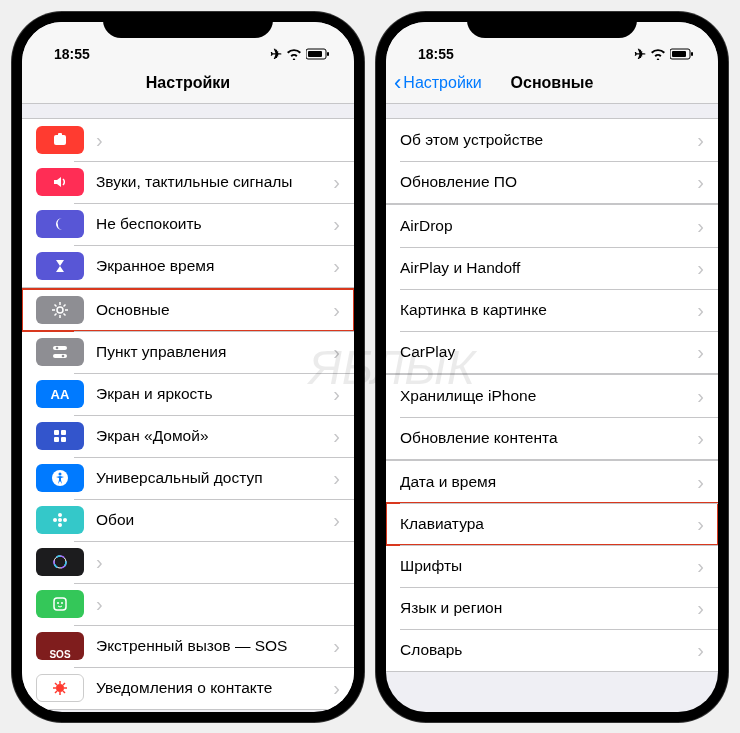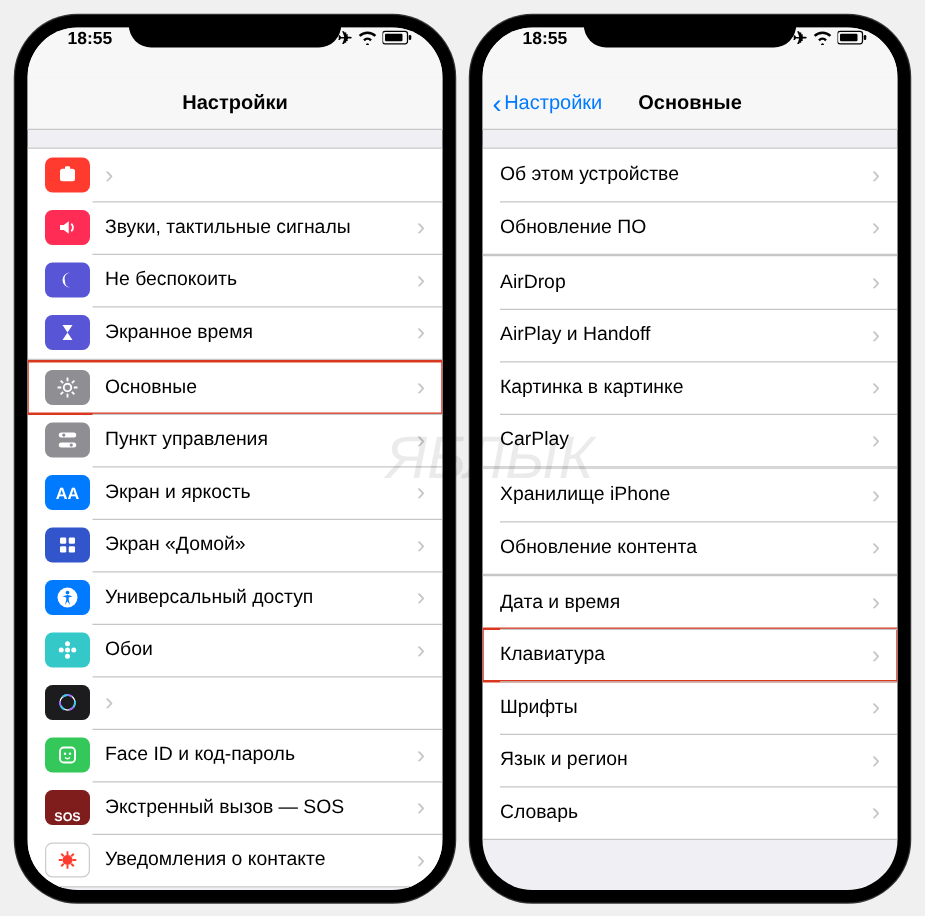--- a/index.html
+++ b/index.html
@@ -47,21 +47,21 @@
     transform: translateX(-50%);
     width: 170px; height: 26px;
     background: #000;
     border-radius: 0 0 18px 18px;
     z-index: 10;
   }
   .status-bar {
     height: 40px;
     display: flex;
     justify-content: space-between;
-    align-items: flex-start;
+    align-items: flex-end;
     padding: 0 24px 0 32px;
     font-size: 14px;
     font-weight: 600;
     color: #000;
     background: #f7f7f7;
   }
   .status-icons { display: flex; gap: 4px; align-items: center; }
   .nav-bar {
     height: 42px;
     background: #f7f7f7;
@@ -96,21 +96,21 @@
   .row.hl { outline: 2px solid #d9381e; outline-offset: -1px; }
   .row + .row::before {
     content: "";
     position: absolute;
     top: 0; left: 14px; right: 0;
     height: 0.5px;
     background: #c6c6c8;
   }
   .row.with-icon + .row.with-icon::before { left: 52px; }
   .icon {
-    width: 36px; height: 28px;
+    width: 48px; height: 28px;
     border-radius: 6px;
     display: flex;
     align-items: center;
     justify-content: center;
     margin-right: 12px;
     flex-shrink: 0;
     color: #fff;
     font-size: 15px;
     font-weight: 600;
   }
@@ -265,21 +265,20 @@
           </div>
           <div class="row with-icon">
             <div class="icon" style="background: rgb(52, 199, 89);">
               <svg width="16" height="16" viewBox="0 0 16 16">
                 <rect x="2" y="2" width="12" height="12" rx="3" fill="none" stroke="#fff" stroke-width="1.5"></rect>
                 <circle cx="6" cy="7" r="1" fill="#fff"></circle>
                 <circle cx="10" cy="7" r="1" fill="#fff"></circle>
                 <path d="M6 10q2 2 4 0" stroke="#fff" fill="none"></path>
               </svg>
             </div>
-            <span class="label">Face ID и код-пароль</span>
             <span class="chev">›</span>
           </div>
           <div class="row with-icon">
             <div class="icon" style="background: #7f1d1d; align-items: flex-end;">
               <span style="font-size:10px;font-weight:800;">SOS</span>
             </div>
             <span class="label">Экстренный вызов — SOS</span>
             <span class="chev">›</span>
           </div>
           <div class="row with-icon">

